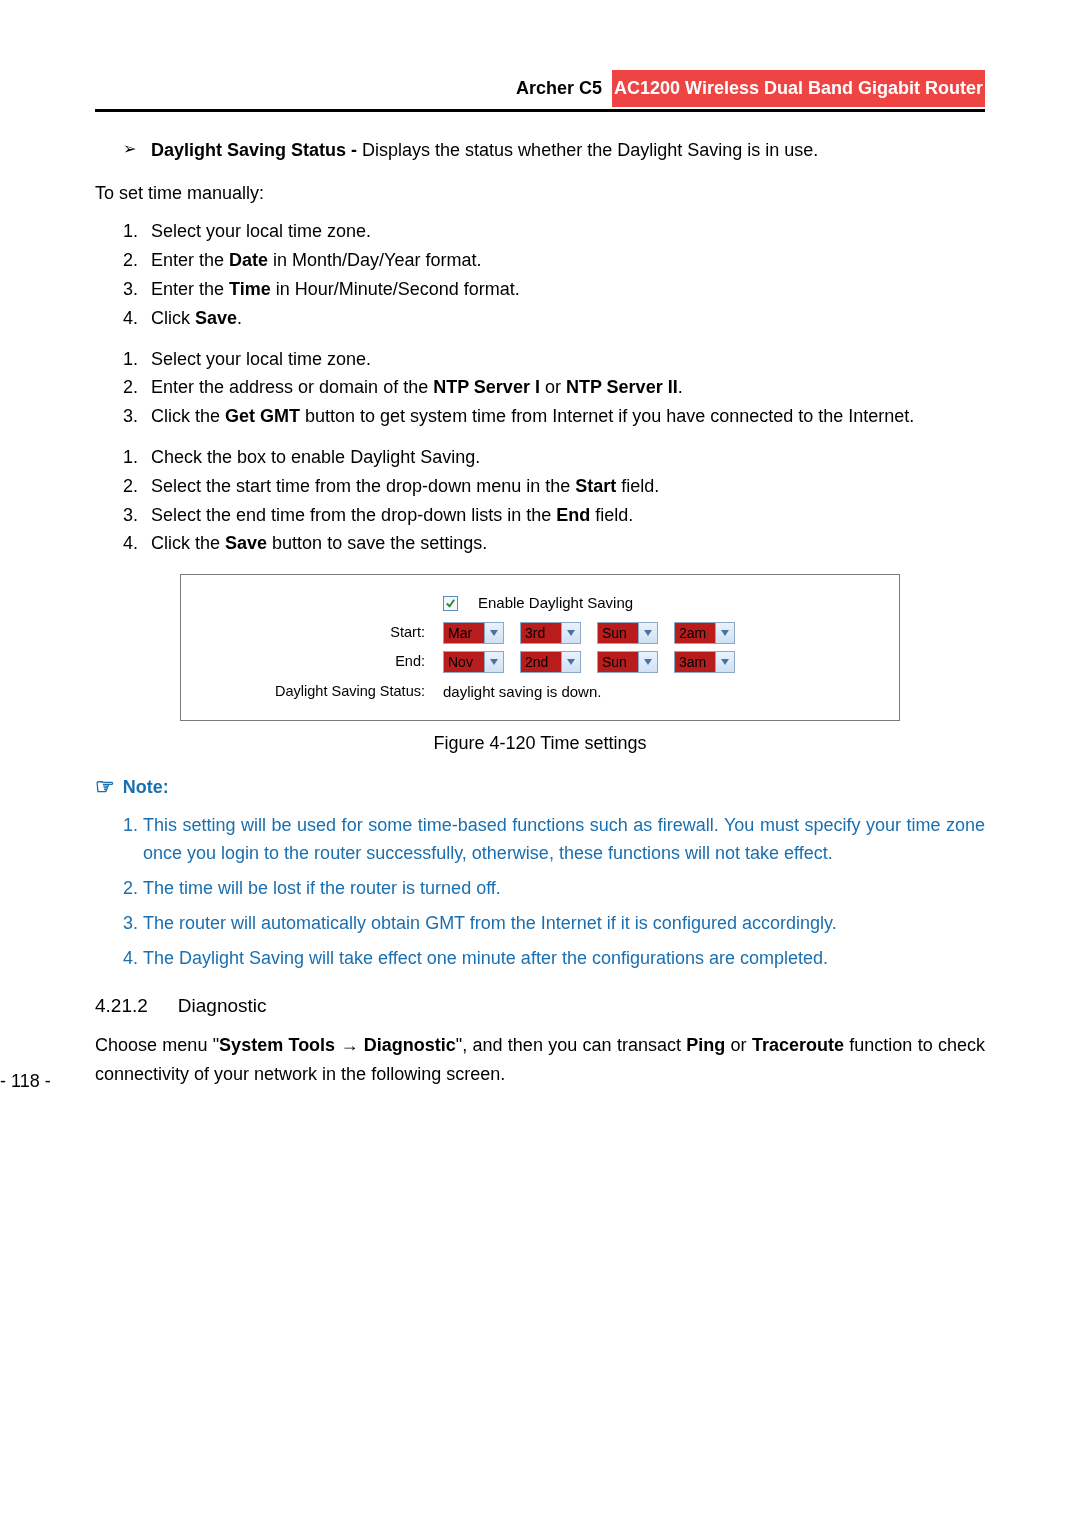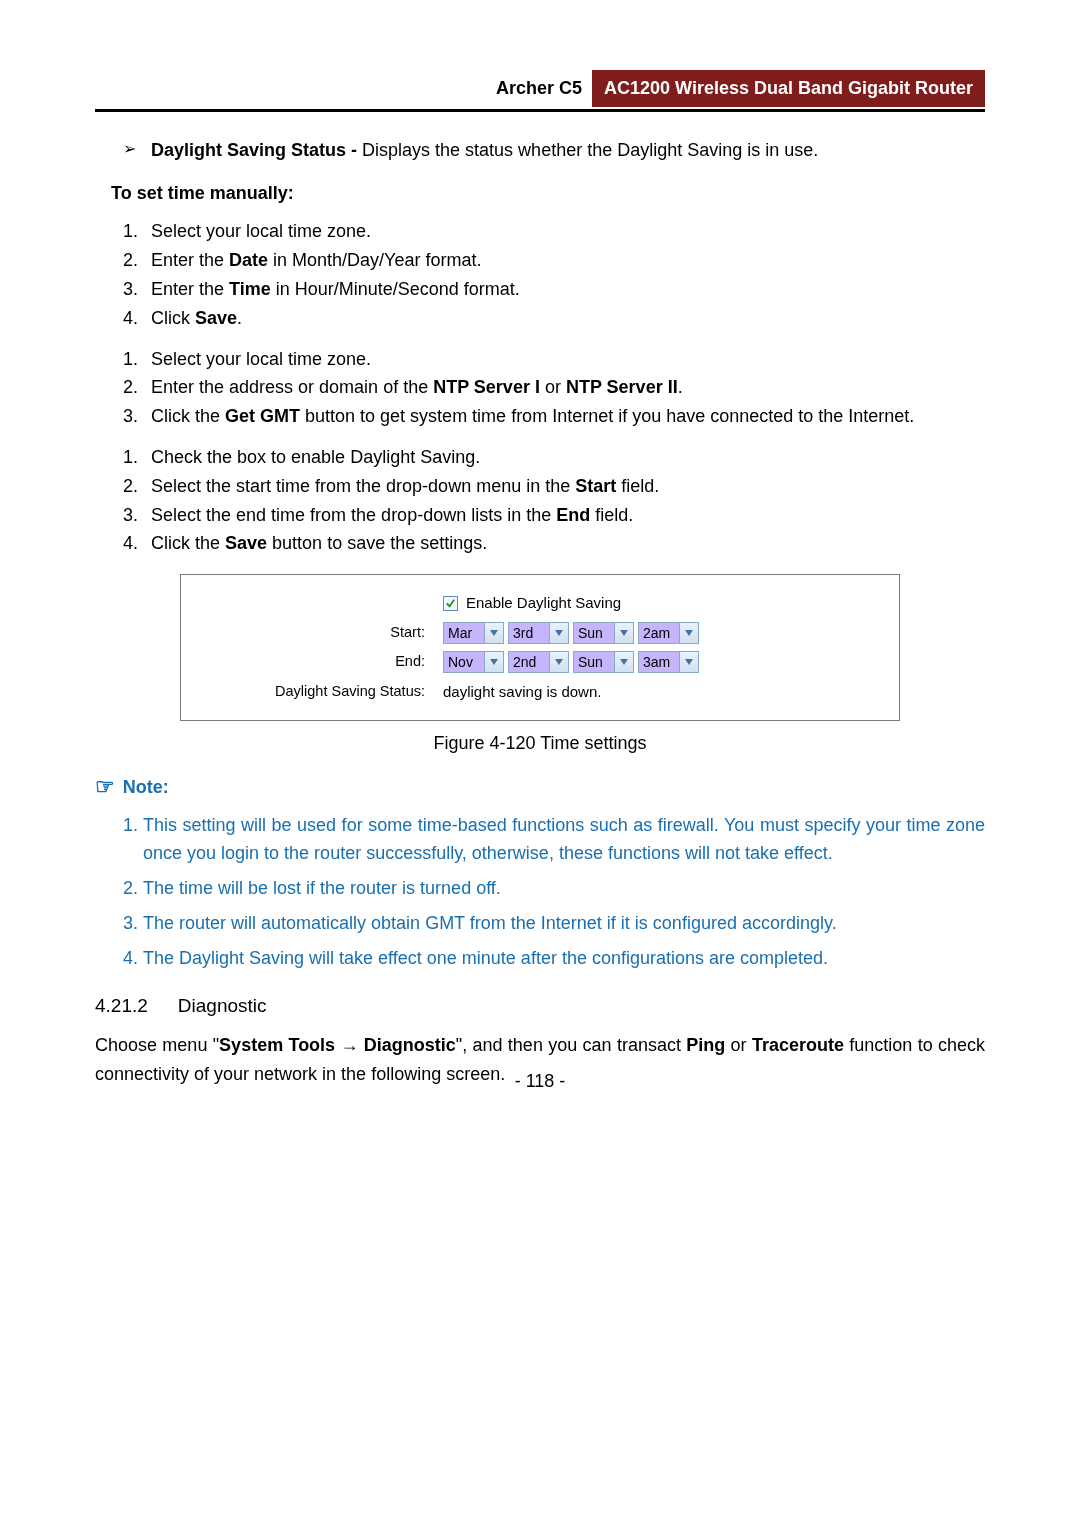--- a/index.html
+++ b/index.html
@@ -28,39 +28,39 @@
   .hdr-inner {
     display: flex;
     align-items: stretch;
     font-weight: bold;
   }
   .hdr-left {
     padding: 4px 10px;
     color: #000;
   }
   .hdr-right {
-    background: #7f1d1d;
+    background: #ef4444;
     color: #fff;
-    padding: 4px 12px;
+    padding: 4px 2px;
   }
   .bullet-row {
     display: flex;
     margin: 6px 0 14px 28px;
   }
   .bullet-row .bullet-ico {
     width: 28px;
     flex: 0 0 28px;
     font-size: 16px;
   }
   .bullet-row .bullet-txt {
     flex: 1;
   }
   .para-head {
-    font-weight: bold;
-    margin: 12px 0 10px 16px;
+    font-weight: normal;
+    margin: 12px 0 10px 0;
   }
   ol.numlist {
     margin: 6px 0 12px 0;
     padding-left: 48px;
   }
   ol.numlist li {
     padding-left: 8px;
     margin: 0 0;
   }
   .justify {
@@ -82,21 +82,21 @@
   .figure-box .lbl {
     width: 230px;
     text-align: right;
     font-weight: normal;
     padding-right: 18px;
     font-size: 14.5px;
   }
   .figure-box .val {
     display: flex;
     align-items: center;
-    gap: 4px;
+    gap: 16px;
   }
   .chk {
     display: inline-flex;
     width: 15px;
     height: 15px;
     border: 1px solid #5a8dbf;
     background: #f3f7fc;
     align-items: center;
     justify-content: center;
     margin-right: 4px;
@@ -108,21 +108,21 @@
   }
   .sel {
     display: inline-flex;
     align-items: stretch;
     height: 22px;
     box-sizing: border-box;
     font-size: 14px;
   }
   .sel .sel-txt {
     border: 1px solid #8ca8c5;
-    background: #c4b5fd;
+    background: #b91c1c;
     padding: 1px 6px 1px 4px;
     min-width: 30px;
     display: inline-flex;
     align-items: center;
   }
   .sel .sel-arrow {
     width: 18px;
     border: 1px solid #8ca8c5;
     border-left: none;
     background: linear-gradient(#eaf2fb, #cfe1f4);
@@ -162,21 +162,21 @@
     font-weight: normal;
     margin: 18px 0 10px 0;
     display: flex;
     gap: 30px;
     font-size: 19px;
   }
   .body-para {
     margin: 8px 0;
   }
   .pagenum {
-    text-align: center;
+    text-align: left;
     position: absolute;
     bottom: 40px;
     left: 0;
     right: 0;
   }
 </style>
 </head>
 <body>
 
 <div class="page">

